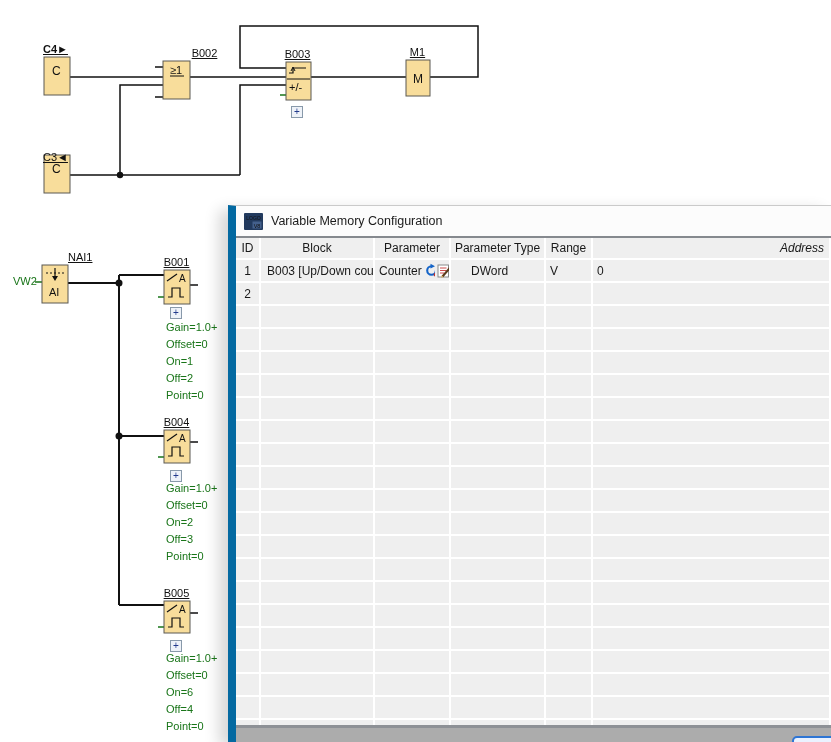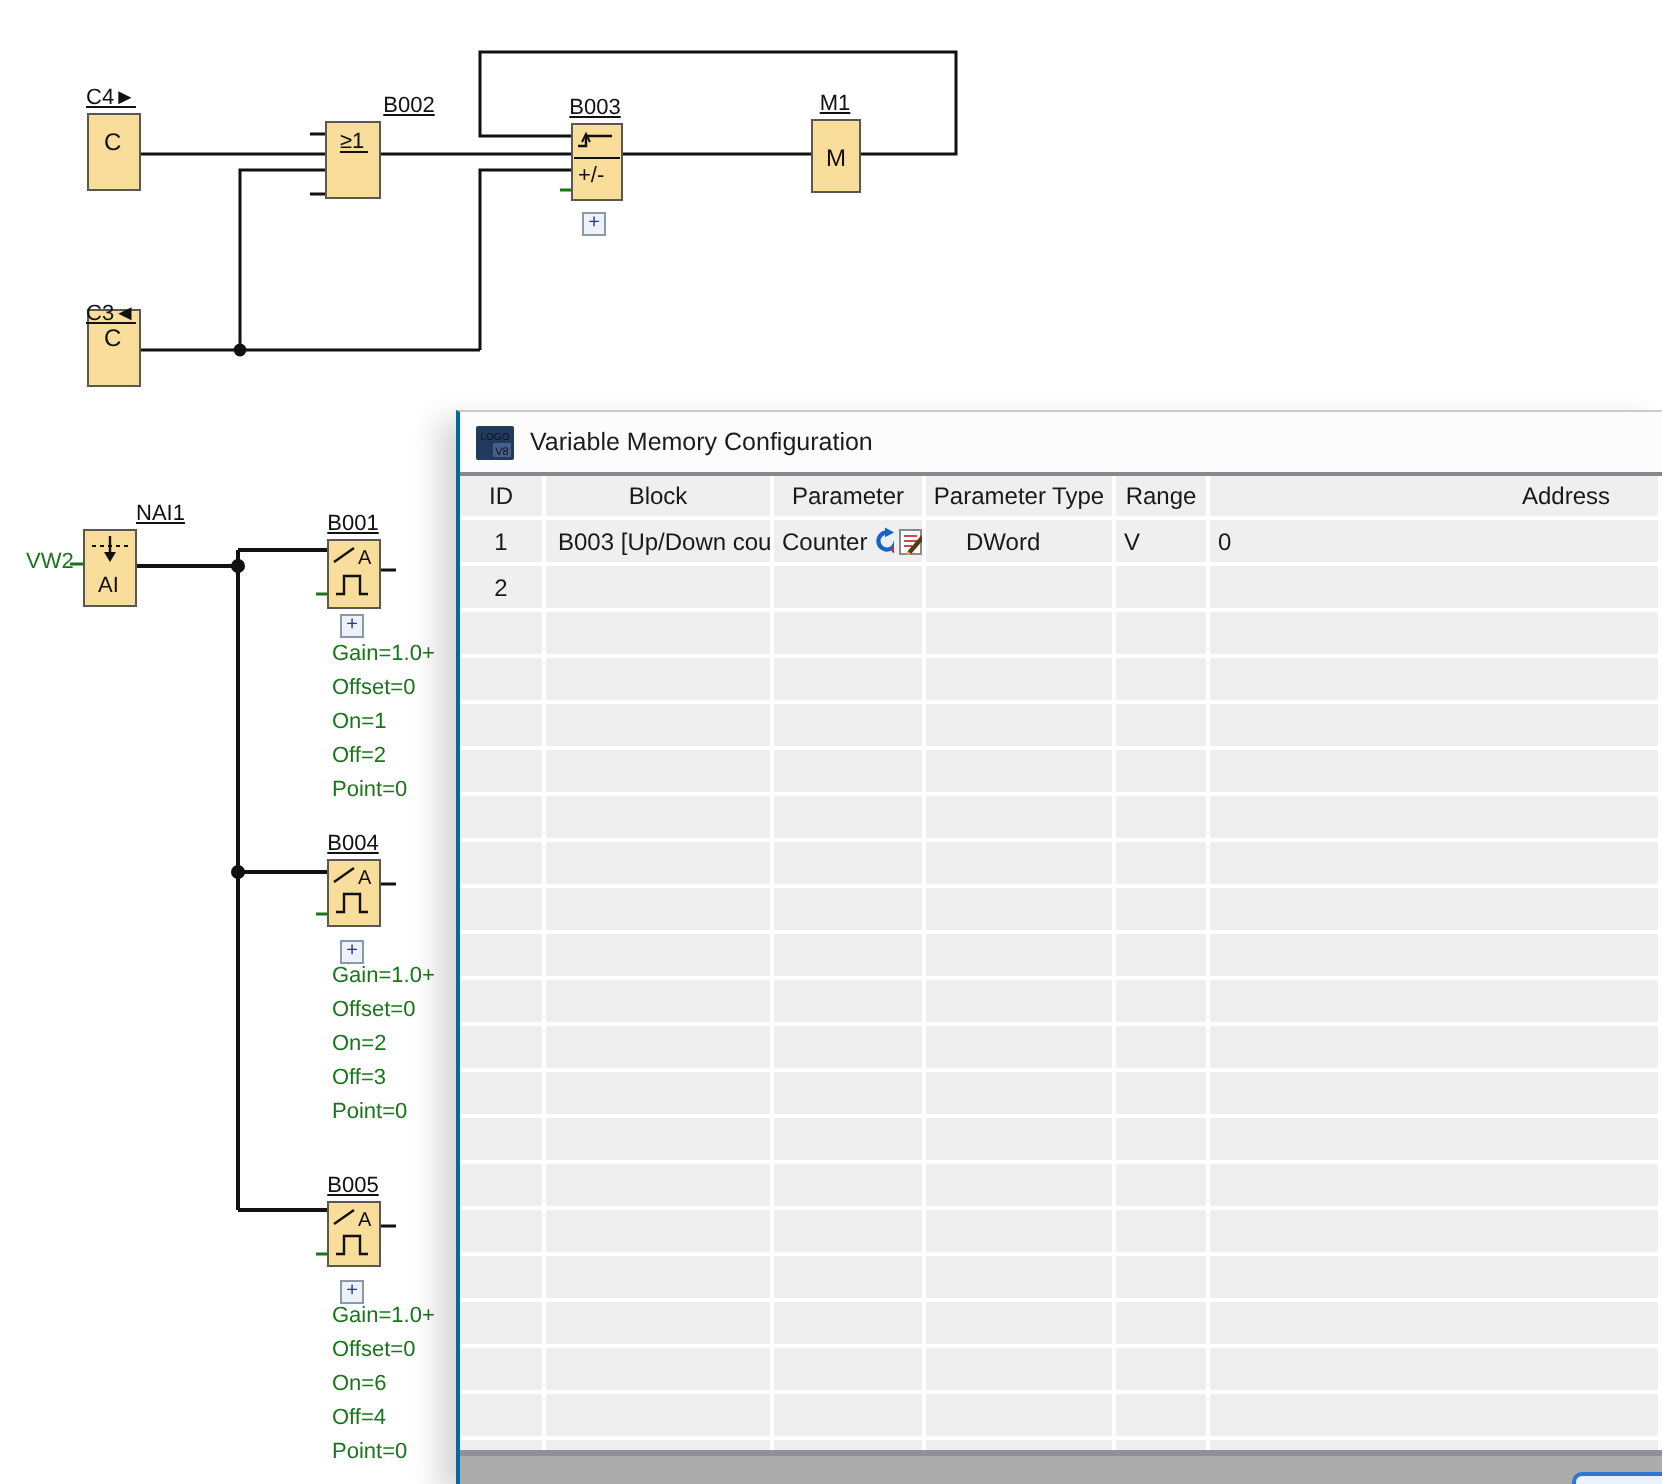--- a/index.html
+++ b/index.html
@@ -13,39 +13,39 @@
   .param-list{position:absolute;z-index:2;font-size:11px;color:#197519;white-space:nowrap;}
   .param-list div{height:17px;line-height:17px;}
   .param-list.tight div{height:14px;line-height:14px;}
   .net-label{position:absolute;z-index:2;font-size:11px;color:#197519;}
   .expand-btn{position:absolute;z-index:3;width:12px;height:12px;box-sizing:border-box;
               border:1px solid #8899aa;background:#eef2f8;color:#223a8c;font-size:10px;
               line-height:10px;text-align:center;cursor:pointer;}
   svg text{font-family:"Liberation Sans",sans-serif;fill:#111;}
   
   #dialog{position:absolute;left:228px;top:205px;width:603px;height:537px;z-index:5;
-          box-sizing:border-box;border-left:2px solid #0369a1;border-top:1px solid #cacaca;
+          box-sizing:border-box;border-left:8px solid #0369a1;border-top:1px solid #cacaca;
           background:#5eead4;box-shadow:-9px 5px 14px rgba(0,0,0,.16);}
   #titlebar{height:30px;background:#fcfcfc;display:flex;align-items:center;}
   #titlebar .ttl{margin-left:8px;font-size:12.5px;color:#1b1b1b;}
   #titlebar svg{margin-left:8px;display:block;}
   #tsep{height:2px;background:#85898e;}
   #table{height:487px;overflow:hidden;background:#efefef;}
   .trow{display:flex;height:23px;box-sizing:border-box;border-bottom:2px solid #fff;}
   .trow.head{height:22px;}
   .tcell{box-sizing:border-box;border-right:2px solid #fff;display:flex;align-items:center;
          font-size:12px;color:#191919;overflow:hidden;white-space:nowrap;}
-  .c-id{width:43px;justify-content:center;}
+  .c-id{width:25px;justify-content:center;}
   .c-block{width:114px;padding-left:3px;gap:3px;}
   .c-param{width:76px;padding-left:4px;gap:2px;}
   .c-ptype{width:95px;padding-left:20px;}
   .c-range{width:47px;padding-left:4px;}
   .c-addr{flex:1;padding-left:4px;}
   .head .tcell{justify-content:center;padding-left:0;}
-  .head .c-addr{justify-content:flex-end;padding-right:24px;}
+  .head .c-addr{justify-content:flex-end;padding-right:5px;font-style:italic;}
   #dlg-bottom-border{height:3px;background:#8e9196;}
   #dlg-strip{height:14px;background:#acacac;position:relative;}
   #ok-btn{position:absolute;left:556px;top:8px;width:60px;height:14px;box-sizing:border-box;
           background:#eaf2ff;border:2px solid #2e75d4;border-radius:5px 5px 0 0;cursor:pointer;}
   .icon{display:inline-flex;}
 </style>
 </head>
 <body>
 
 <div id="app">
@@ -121,21 +121,21 @@
       <path d="M168,456 H172 V447 H180 V456 H184"></path>
     </g>
     <text x="179" y="442" font-size="10">A</text>
     <g stroke="#111" stroke-width="1.2" fill="none">
       <path d="M167,612 L177,605"></path>
       <path d="M168,627 H172 V618 H180 V627 H184"></path>
     </g>
     <text x="179" y="613" font-size="10">A</text>
   </svg>
 
-  <div class="blk-label" style="left:43px;top:43px;">C4►</div>
+  <div class="blk-label" style="left:43px;top:43px;font-weight:bold;">C4►</div>
   <div class="blk-label" style="left:43px;top:151px;">C3◄</div>
   <div class="blk-label center" style="left:163px;top:47px;width:27px;margin-left:28px;">B002</div>
   <div class="blk-label center" style="left:284px;top:48px;width:27px;">B003</div>
   <div class="blk-label center" style="left:404px;top:46px;width:27px;">M1</div>
   <div class="blk-label" style="left:24px;top:251px;padding-left:44px;">NAI1</div>
   <div class="blk-label center" style="left:163px;top:256px;width:27px;">B001</div>
   <div class="blk-label center" style="left:163px;top:416px;width:27px;">B004</div>
   <div class="blk-label center" style="left:163px;top:587px;width:27px;">B005</div>
 
   <div class="net-label" style="left:13px;top:275px;">VW2</div>

